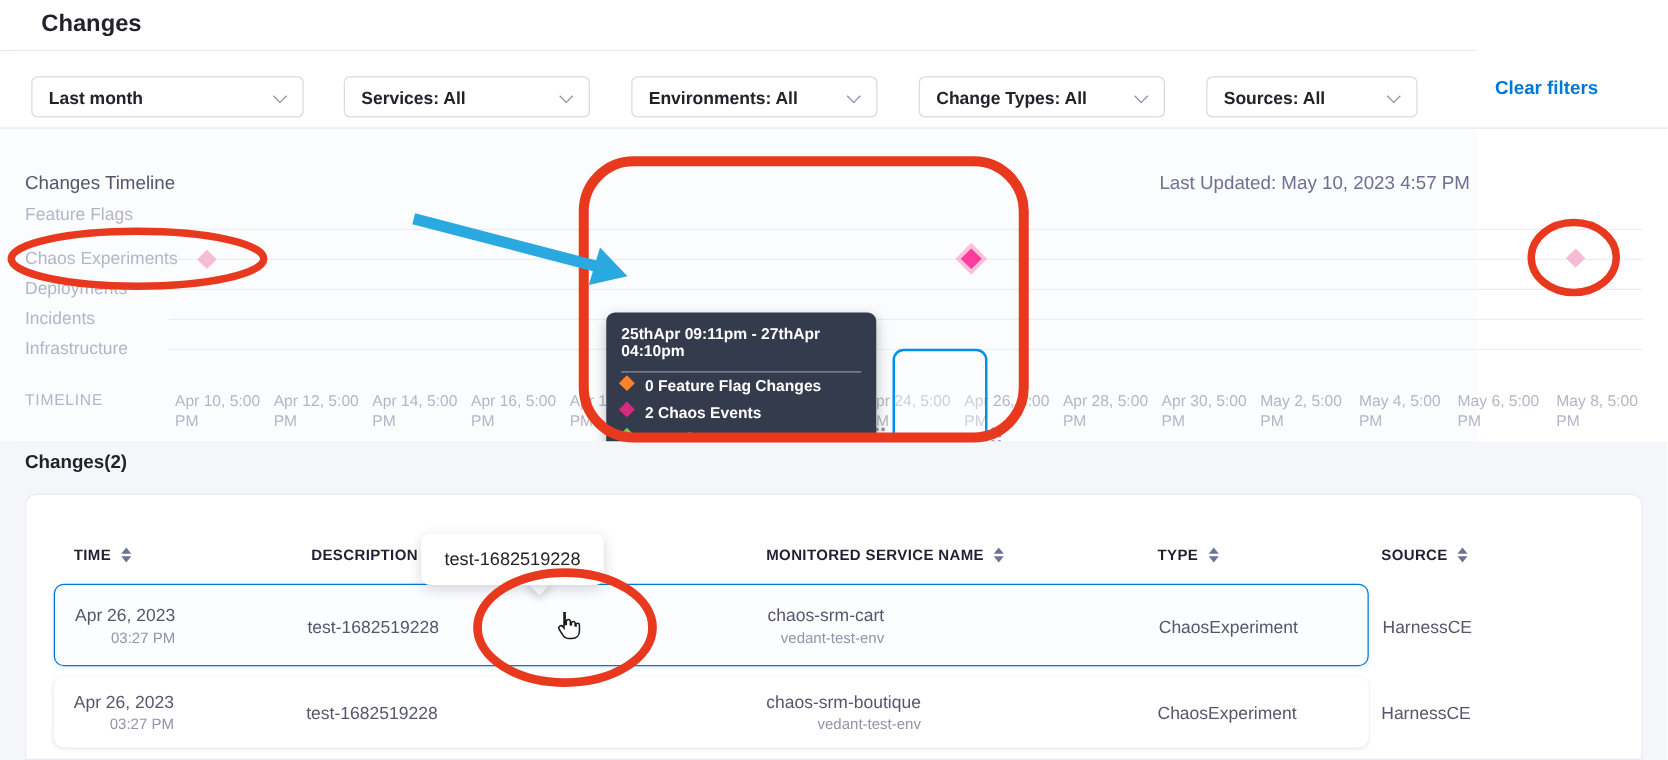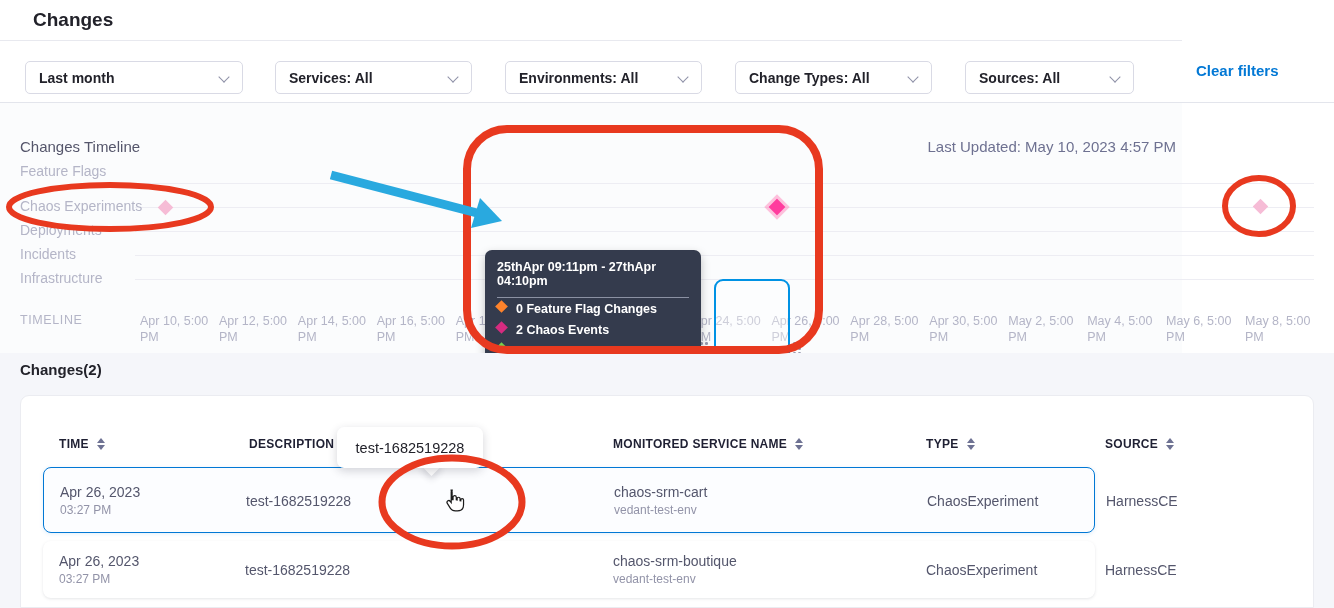--- a/index.html
+++ b/index.html
@@ -64,21 +64,21 @@
   
   .table-section{position:absolute;left:0;top:353px;width:1334px;height:255px;background:#f5f6fa;z-index:2;}
   .changes-count{position:absolute;left:20px;top:8px;font-size:15px;font-weight:bold;color:var(--txt-dark);}
   .table-card{position:absolute;left:20px;top:42px;width:1294px;height:213px;background:#fff;border:1px solid #ebecf1;border-radius:9px 9px 0 0;}
   .thead-cell{position:absolute;top:41px;display:flex;align-items:center;cursor:pointer;}
   .th-label{font-size:12px;font-weight:bold;color:#1f2033;letter-spacing:.3px;}
   .sort-icon{margin-left:8px;display:flex;flex-direction:column;gap:2px;}
   .sort-icon b{width:0;height:0;border-left:4px solid transparent;border-right:4px solid transparent;}
   .sort-icon .up{border-bottom:5px solid #6e7293;}
   .sort-icon .down{border-top:5px solid #6e7293;}
-  .t-row{position:absolute;left:22px;width:1052px;border-radius:8px;background:#fff;cursor:pointer;}
+  .t-row{position:absolute;left:22px;width:1052px;border-radius:8px;background:#fff;cursor:pointer;text-align:right;}
   .t-row.selected{background:#fcfdff;border:1px solid var(--accent);box-shadow:0 1px 4px rgba(2,120,213,.12);}
   .t-row.plain{box-shadow:0 1px 3px rgba(96,97,112,.16);}
   .cell{position:absolute;font-size:14px;color:#54566c;}
   .cell .sub{font-size:12px;color:var(--txt-gray);margin-top:3px;}
 
   
   .white-tooltip{position:absolute;left:337px;top:427px;width:146px;height:41px;background:#fff;border-radius:7px;
     box-shadow:0 3px 10px rgba(40,41,61,.2);z-index:41;display:flex;align-items:center;justify-content:center;}
   .wt-label{font-size:14.5px;color:var(--txt-dark);}
   .white-tooltip-pointer{position:absolute;left:424px;top:458px;width:15px;height:15px;background:#fff;transform:rotate(45deg);

